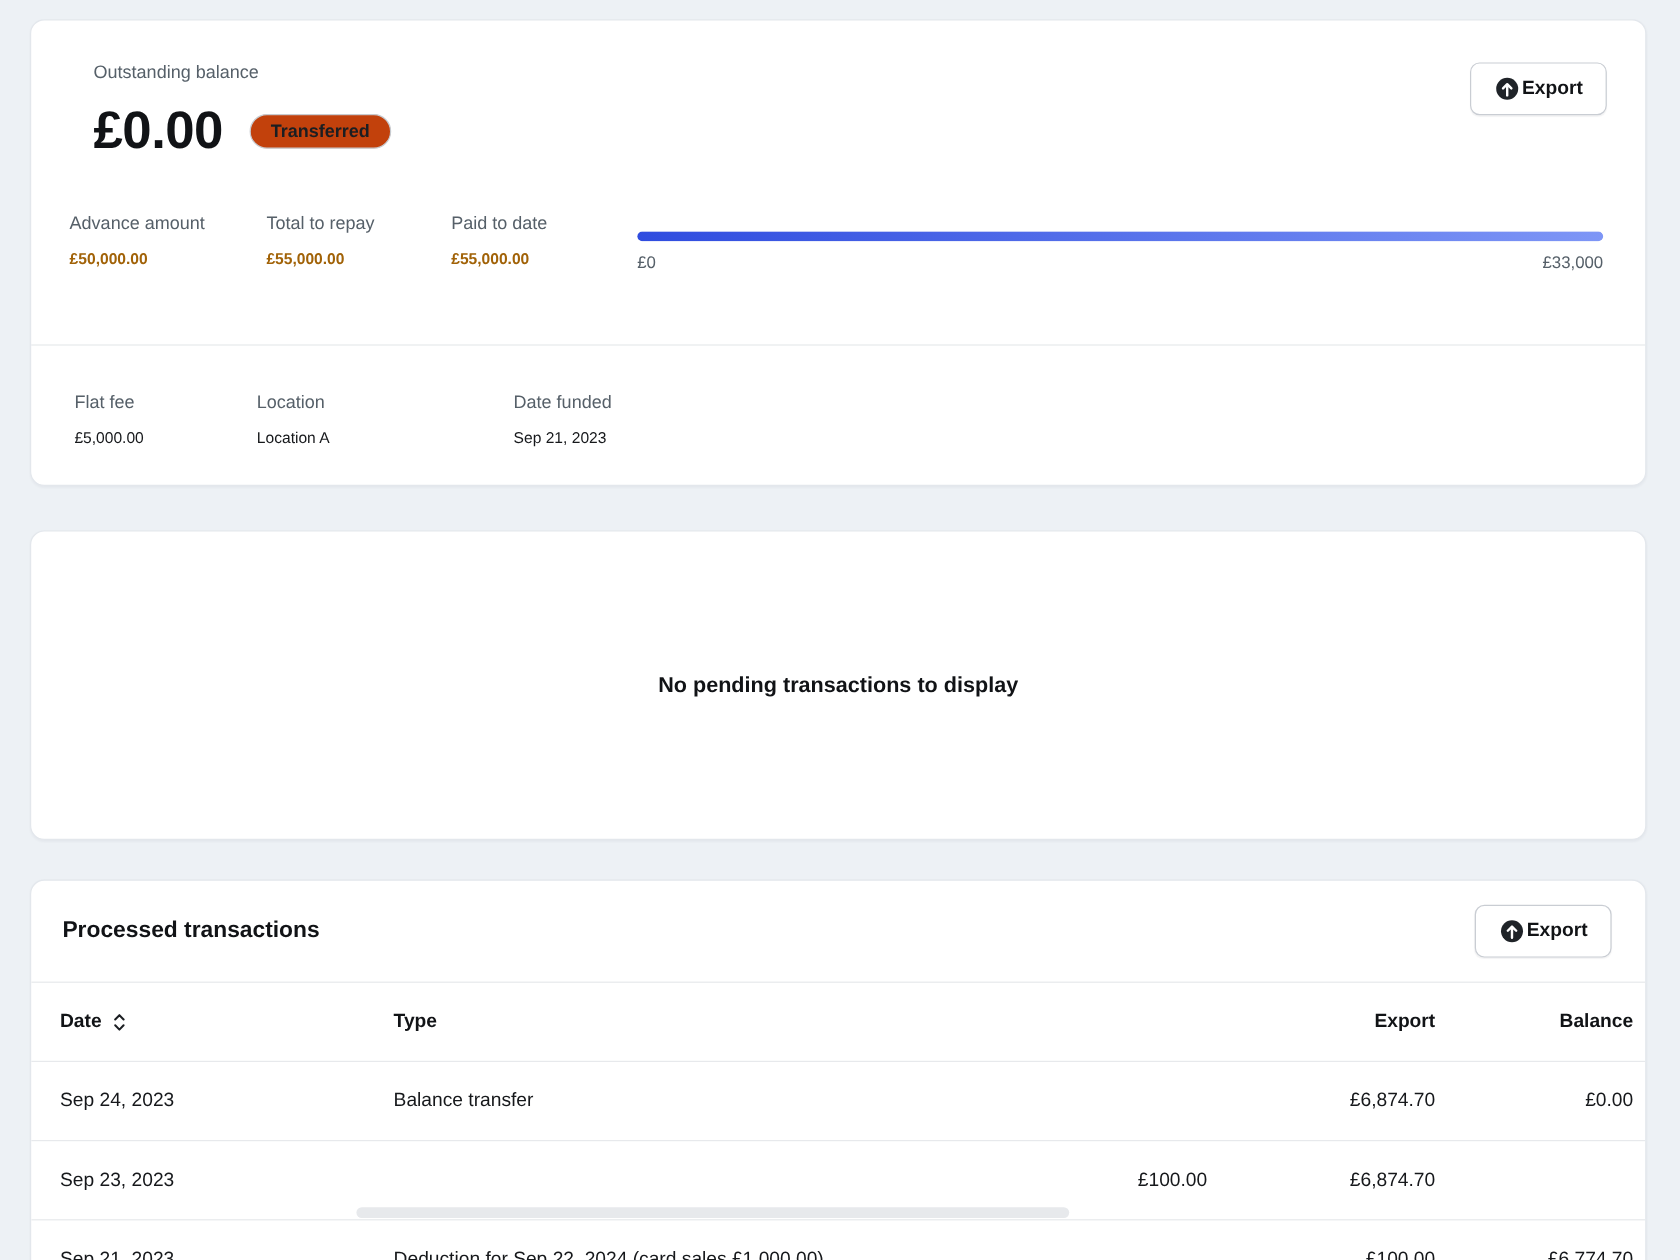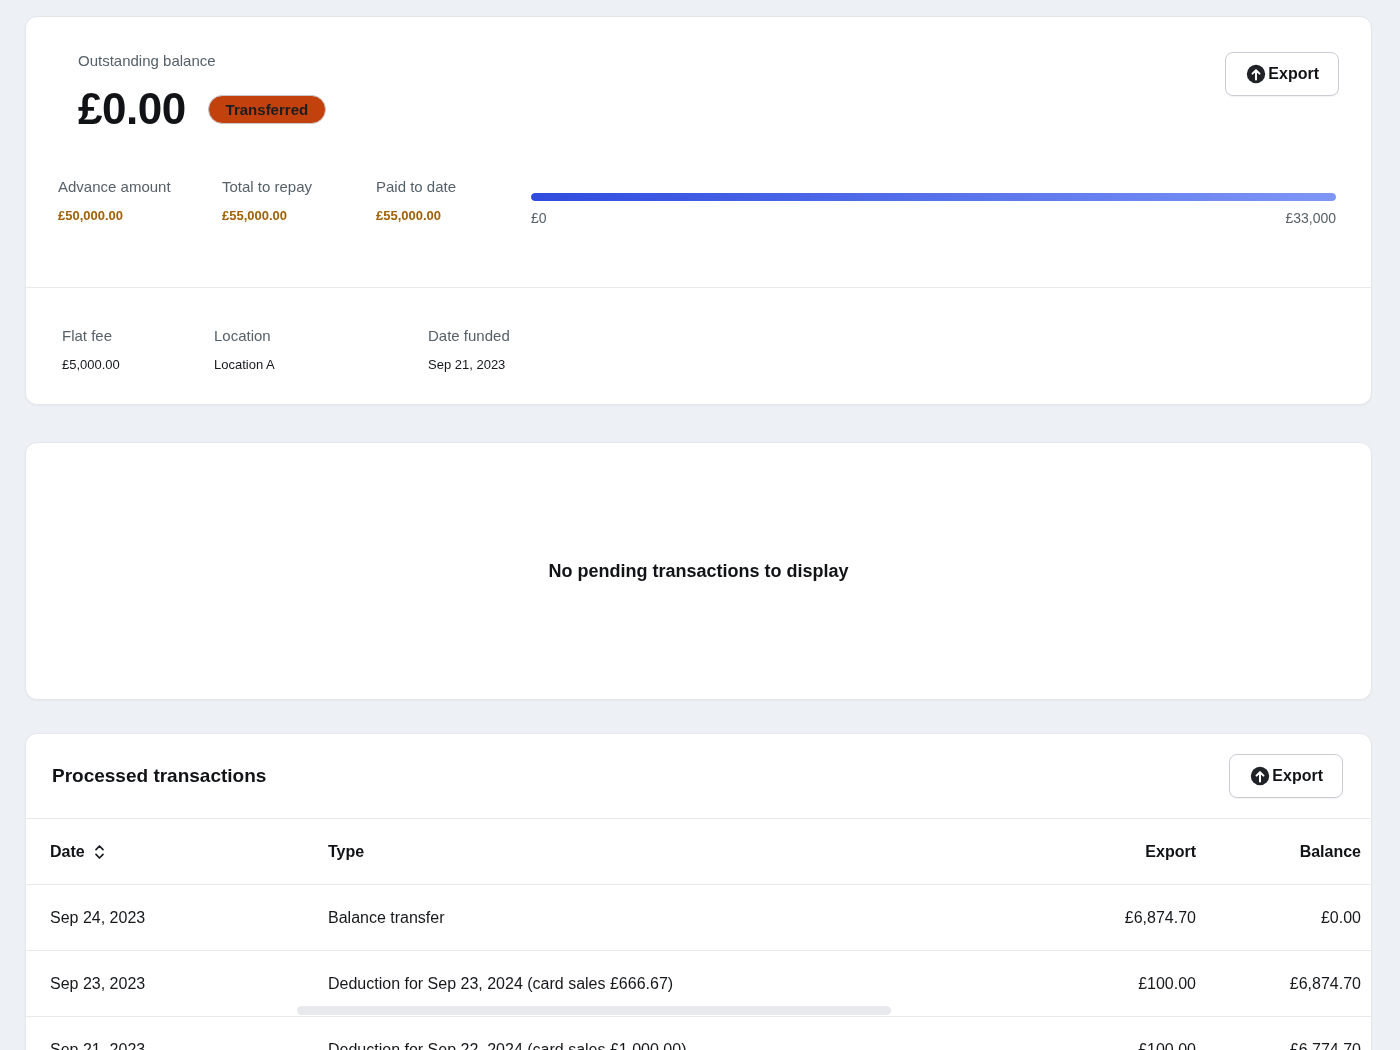--- a/index.html
+++ b/index.html
@@ -158,21 +158,20 @@
 
   <div class="tbl-row">
     <div>Sep 24, 2023</div>
     <div>Balance transfer</div>
     <div class="num">£6,874.70</div>
     <div class="num">£0.00</div>
   </div>
 
   <div class="tbl-row">
     <div>Sep 23, 2023</div>
-    <div>Deduction for Sep 23, 2024 (card sales £666.67)</div>
     <div class="num">£100.00</div>
     <div class="num">£6,874.70</div>
   </div>
 
   <div class="tbl-row">
     <div>Sep 21, 2023</div>
     <div>Deduction for Sep 22, 2024 (card sales £1,000.00)</div>
     <div class="num">£100.00</div>
     <div class="num">£6,774.70</div>
   </div>

